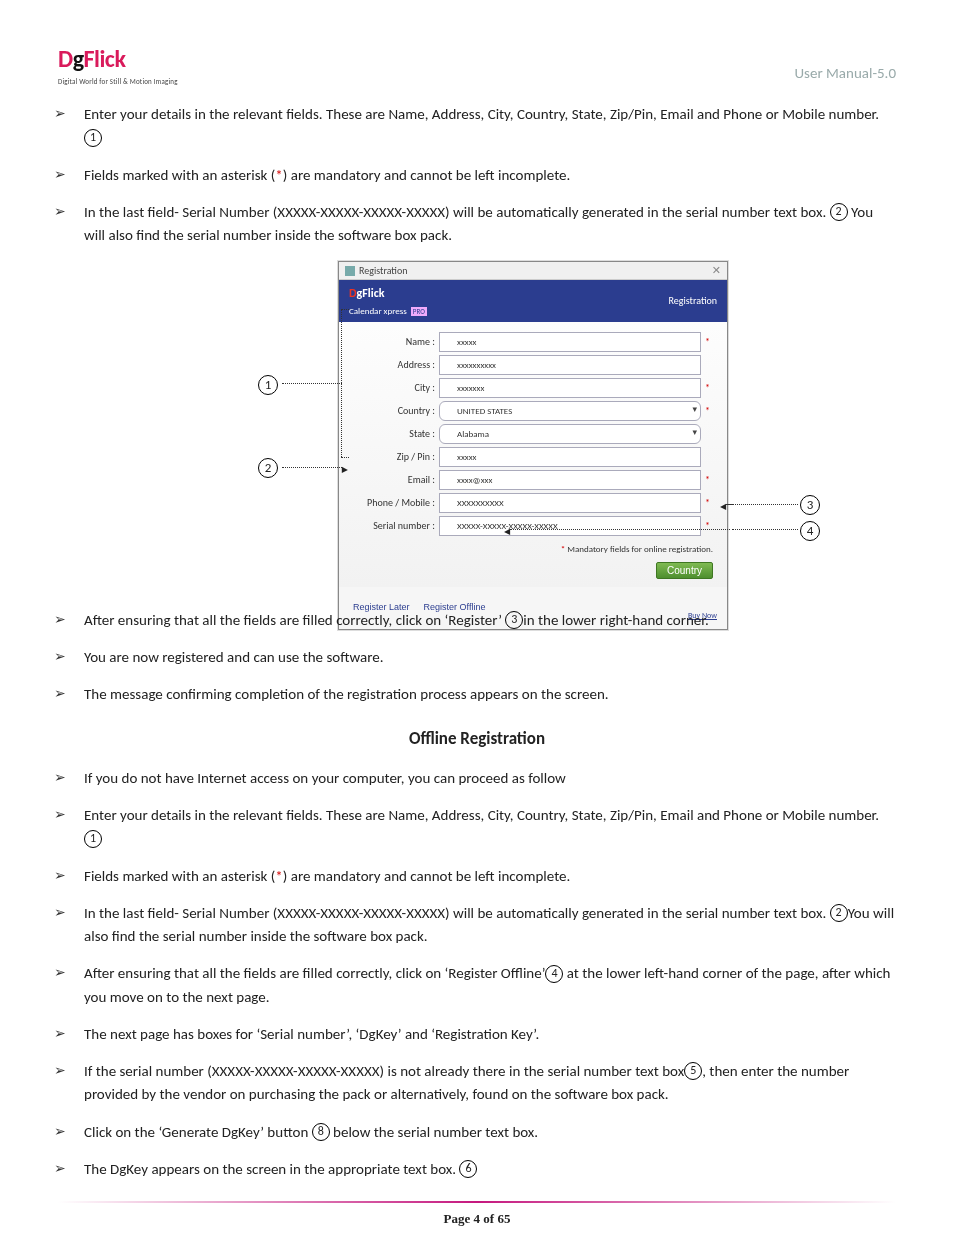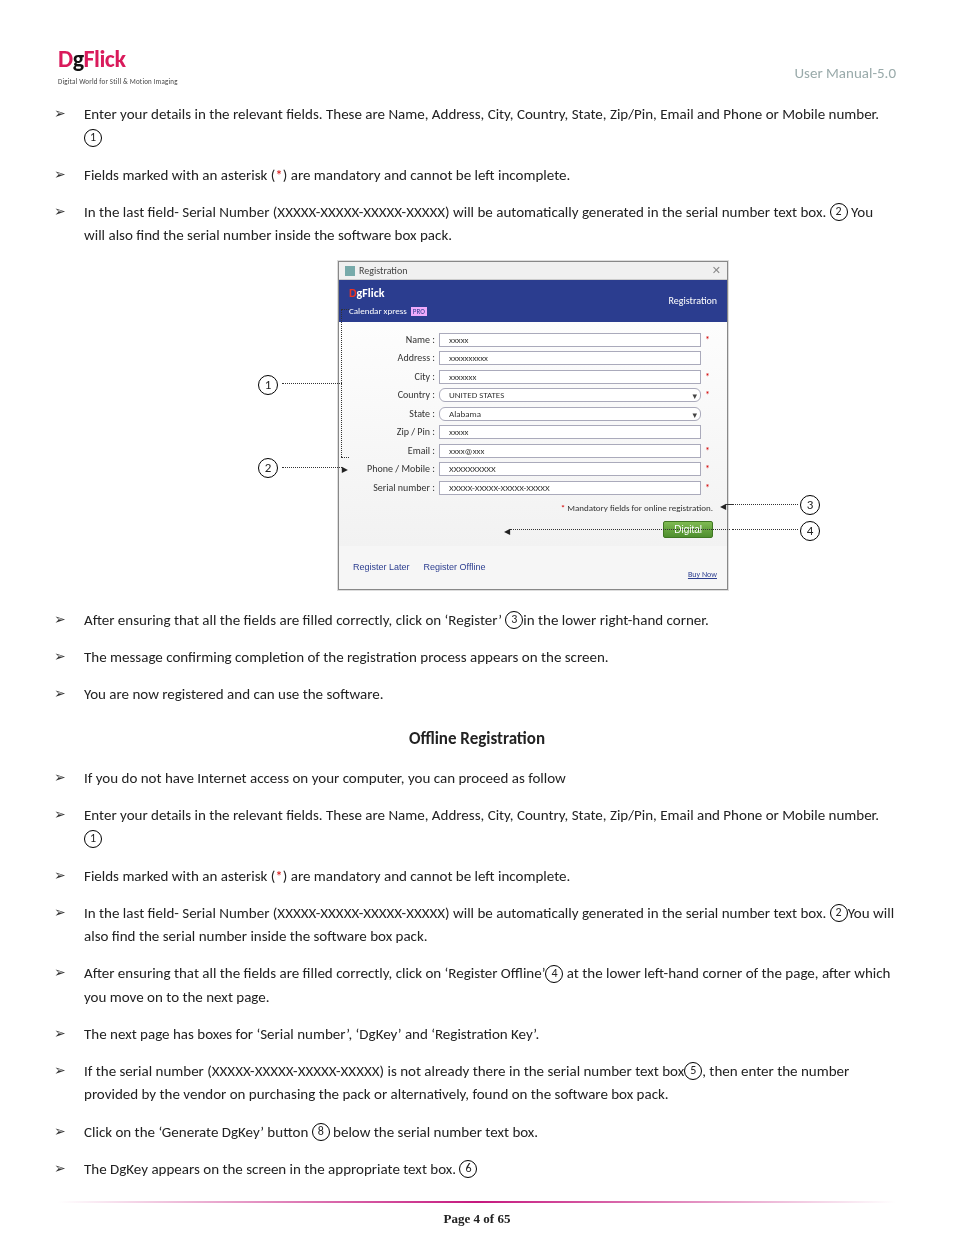--- a/index.html
+++ b/index.html
@@ -41,21 +41,21 @@
   .reg-title-left .ico { width:10px; height:10px; background:#7aa; display:inline-block; }
   .reg-close { color:#888; font-size:11px; }
   .reg-banner { background: #2b3d8f; color: #fff; padding: 4px 10px; display: flex; justify-content: space-between; align-items: center; }
   .reg-banner-left .brand { font-weight:700; font-size:12px; }
   .reg-banner-left .brand .d { color:#e32; }
   .reg-banner-left .sub { font-size:9px; margin-top:1px; }
   .reg-banner-left .sub .pro { background:#f0abfc; color:#2b3d8f; font-size:7px; padding:0 2px; margin-left:2px; }
   .reg-body { background: linear-gradient(#fdfdfd,#f2f2f2); padding: 10px 14px 8px; }
   .reg-row { display: flex; align-items: center; margin-bottom: 3px; position: relative; }
   .reg-label { width: 86px; text-align: right; padding-right: 4px; color:#333; font-size:10px; }
-  .reg-input { flex: 1; height: 14px; border: 1px solid #aab; background: #fff; font-size: 9px; padding: 0 9px; display:flex; align-items:center; overflow:hidden; }
+  .reg-input { flex: 1; height: 20px; border: 1px solid #aab; background: #fff; font-size: 9px; padding: 0 17px; display:flex; align-items:center; overflow:hidden; }
   .reg-select { position: relative; border-radius: 6px; }
   .reg-select:after { content:"▾"; position:absolute; right:3px; top:0; font-size:9px; color:#444; }
   .reg-star { color:#d40000; margin-left:4px; width:8px; font-size:10px; }
   .reg-mandatory { text-align: right; font-size: 9px; margin-top: 6px; }
   .reg-mandatory .asterisk-red { margin-right: 2px; }
   .reg-footer { display:flex; align-items:center; justify-content:space-between; padding: 6px 10px 8px; }
   .reg-footer-left { display:flex; gap:6px; }
   .reg-btn-flat { border:none; background:transparent; color:#2b3d8f; font-size:9px; padding: 2px 4px; }
   .reg-btn-register { background: linear-gradient(#7fba52,#4e8f2e); color:#fff; border:1px solid #3f7722; border-radius:2px; font-size:10px; padding:2px 10px; }
   .reg-buy { display:block; text-align:right; margin-top:16px; font-size:8px; color:#2b3d8f; text-decoration:underline; }
@@ -156,21 +156,21 @@
           <div class="reg-input">XXXXXXXXXX</div>
           <div class="reg-star">*</div>
         </div>
         <div class="reg-row">
           <div class="reg-label">Serial number :</div>
           <div class="reg-input">XXXXX-XXXXX-XXXXX-XXXXX</div>
           <div class="reg-star">*</div>
         </div>
         <div class="reg-mandatory"><span class="asterisk-red">*</span><span>Mandatory fields for online registration.</span></div>
       <div style="text-align:right; margin-top:6px;">
-        <button class="reg-btn-register">Digital</button>
+        <button class="reg-btn-register">Country</button>
       </div>
     </div>
     <div class="reg-footer">
       <div class="reg-footer-left">
         <button class="reg-btn-flat">Register Later</button>
         <button class="reg-btn-flat">Register Offline</button>
       </div>
       <a class="reg-buy">Buy Now</a>
     </div>
   </div>
@@ -186,22 +186,22 @@
   <div class="dash-line dl-2 arrow-r"></div>
   <div class="dash-line dl-3"></div>
   <div class="dash-line dl-3b arrow-l"></div>
   <div class="dash-line dl-4"></div>
   <div class="dash-line dl-4b arrow-l"></div>
 </div>
 <div class="caption">‘Registration’ Digital</div>
 
 <ul class="bullets" id="s2">
     <li><span>After ensuring that all the fields are filled correctly, click on ‘Register’ </span><span class="circnum">3</span><span>in the lower right-hand corner.</span></li>
+    <li><span>You are now registered and can use the software.</span></li>
     <li><span>The message confirming completion of the registration process appears on the screen.</span></li>
-    <li><span>You are now registered and can use the software.</span></li>
   </ul>
 
 <div class="section-heading">Offline Registration</div>
 
 <ul class="bullets" id="s3">
     <li><span>If you do not have Internet access on your computer, you can proceed as follow</span></li>
     <li><span>Enter your details in the relevant fields. These are Name, Address, City, Country, State, Zip/Pin, Email and Phone or Mobile number. </span><span class="circnum">1</span></li>
     <li><span>Fields marked with an asterisk (</span><span class="asterisk-red">*</span><span>) are mandatory and cannot be left incomplete.</span></li>
     <li><span>In the last field- Serial Number (XXXXX-XXXXX-XXXXX-XXXXX) will be automatically generated in the serial number text box. </span><span class="circnum">2</span><span>You will also find the serial number inside the software box pack.</span></li>
     <li><span>After ensuring that all the fields are filled correctly, click on ‘Register Offline’</span><span class="circnum">4</span><span> at the lower left-hand corner of the page, after which you move on to the next page.</span></li>

